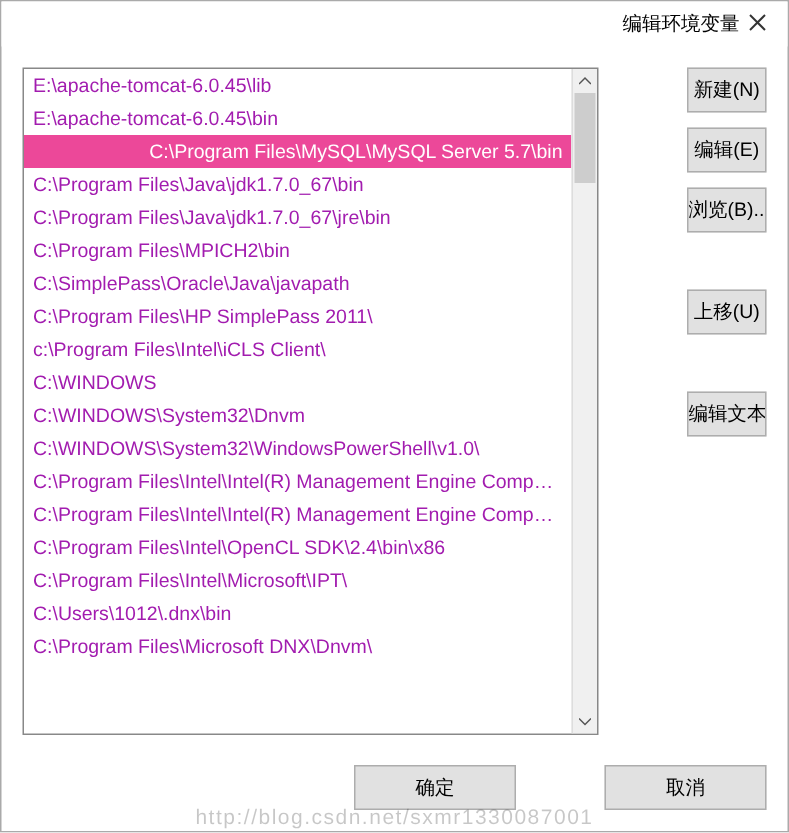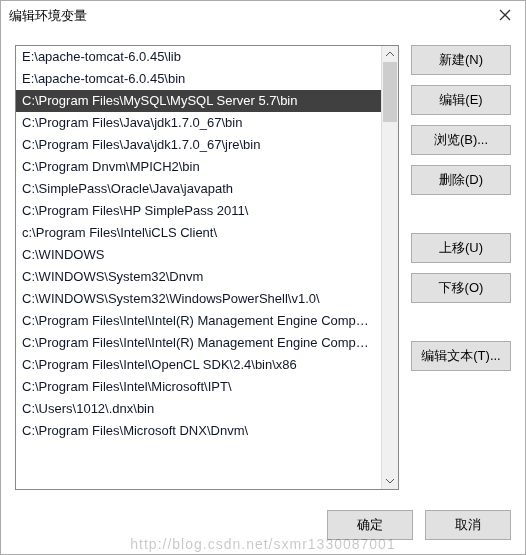--- a/index.html
+++ b/index.html
@@ -1,36 +1,36 @@
 <!DOCTYPE html>
 <html><head>
 <meta charset="utf-8">
 <style>
 * { box-sizing: border-box; margin: 0; padding: 0; font-family: "Microsoft YaHei", "Segoe UI", sans-serif; font-size: 13px; }
 body { background: #f0f0f0; width: 526px; height: 555px; overflow: hidden; position: relative; }
 .dialog { background: #fff; width: 526px; height: 555px; border: 1px solid #aaa; display: flex; flex-direction: column; }
 .titlebar { height: 30px; display: flex; align-items: center; padding: 0 8px; background: #fff; }
-.titlebar .title { flex: 1; font-size: 13px; }
+.titlebar .title { flex: 1; font-size: 13px; text-align: right; }
 .titlebar .close { width: 24px; text-align: center; cursor: pointer; }
 .titlebar .close svg { width: 12px; height: 12px; }
 .content { flex: 1; display: flex; padding: 14px 14px 0 14px; gap: 12px; }
 .listwrap { flex: 1; border: 1px solid #888; background: #fff; height: 445px; position: relative; overflow: hidden; }
 .list { position: absolute; top: 0; left: 0; right: 17px; bottom: 0; overflow-y: hidden; }
-.list .item { height: 22px; line-height: 22px; padding: 0 6px; white-space: nowrap; overflow: hidden; text-overflow: ellipsis; color: #0f172a; cursor: default; }
-.list .item.selected { background: #404040; color: #fff; }
+.list .item { height: 22px; line-height: 22px; padding: 0 6px; white-space: nowrap; overflow: hidden; text-overflow: ellipsis; color: #a21caf; cursor: default; }
+.list .item.selected { background: #ec4899; color: #fff; text-align: right; }
 .scrollbar { position: absolute; right: 0; top: 0; bottom: 0; width: 17px; background: #f0f0f0; border-left: 1px solid #ddd; }
 .scrollbar .thumb { position: absolute; left: 1px; right: 1px; top: 16px; height: 60px; background: #cdcdcd; }
 .scrollbar .arrow { position: absolute; left: 0; right: 0; height: 16px; display: flex; align-items: center; justify-content: center; color: #555; }
 .scrollbar .arrow.up { top: 0; }
 .scrollbar .arrow.down { bottom: 0; }
 .buttons { width: 100px; display: flex; flex-direction: column; gap: 10px; }
 .buttons .gap { height: 18px; }
-.btn { height: 30px; border: 1px solid #adadad; background: #e1e1e1; text-align: center; line-height: 28px; cursor: pointer; font-size: 13px; white-space: nowrap; overflow: hidden; }
+.btn { height: 30px; border: 1px solid #adadad; background: #e1e1e1; text-align: center; line-height: 28px; cursor: pointer; font-size: 13px; white-space: nowrap; overflow: hidden; margin-left: 47px; }
 .footer { display: flex; justify-content: flex-end; gap: 12px; padding: 12px 14px 14px 0; }
-.footer .btn { width: 86px; }
+.footer .btn { width: 108px; }
 .watermark { position: absolute; bottom: 3px; left: 0; right: 0; text-align: center; color: rgba(0,0,0,0.22); font-size: 14px; letter-spacing: 1px; font-family: Liberation Sans, sans-serif; pointer-events: none; }
 </style>
 </head>
 <body>
 
 <div class="dialog">
   <div class="titlebar">
     <div class="title">编辑环境变量</div>
     <div class="close">
       <svg viewBox="0 0 12 12">
@@ -41,21 +41,21 @@
   </div>
 
   <div class="content">
     <div class="listwrap">
       <div class="list" id="list">
           <div class="item">E:\apache-tomcat-6.0.45\lib</div>
           <div class="item">E:\apache-tomcat-6.0.45\bin</div>
           <div class="item selected">C:\Program Files\MySQL\MySQL Server 5.7\bin</div>
           <div class="item">C:\Program Files\Java\jdk1.7.0_67\bin</div>
           <div class="item">C:\Program Files\Java\jdk1.7.0_67\jre\bin</div>
-          <div class="item">C:\Program Dnvm\MPICH2\bin</div>
+          <div class="item">C:\Program Files\MPICH2\bin</div>
           <div class="item">C:\SimplePass\Oracle\Java\javapath</div>
           <div class="item">C:\Program Files\HP SimplePass 2011\</div>
           <div class="item">c:\Program Files\Intel\iCLS Client\</div>
           <div class="item">C:\WINDOWS</div>
           <div class="item">C:\WINDOWS\System32\Dnvm</div>
           <div class="item">C:\WINDOWS\System32\WindowsPowerShell\v1.0\</div>
           <div class="item">C:\Program Files\Intel\Intel(R) Management Engine Compon...</div>
           <div class="item">C:\Program Files\Intel\Intel(R) Management Engine Compon...</div>
           <div class="item">C:\Program Files\Intel\OpenCL SDK\2.4\bin\x86</div>
           <div class="item">C:\Program Files\Intel\Microsoft\IPT\</div>
@@ -74,24 +74,22 @@
               <polyline points="0,1 4,5 8,1" fill="none" stroke="#555" stroke-width="1"></polyline>
             </svg>
         </div>
       </div>
     </div>
 
     <div class="buttons">
       <div class="btn">新建(N)</div>
       <div class="btn">编辑(E)</div>
       <div class="btn">浏览(B)...</div>
-      <div class="btn">删除(D)</div>
       <div class="gap"></div>
       <div class="btn">上移(U)</div>
-      <div class="btn">下移(O)</div>
       <div class="gap"></div>
       <div class="btn">编辑文本(T)...</div>
     </div>
   </div>
 
   <div class="footer">
     <div class="btn">确定</div>
     <div class="btn">取消</div>
   </div>
 </div>

